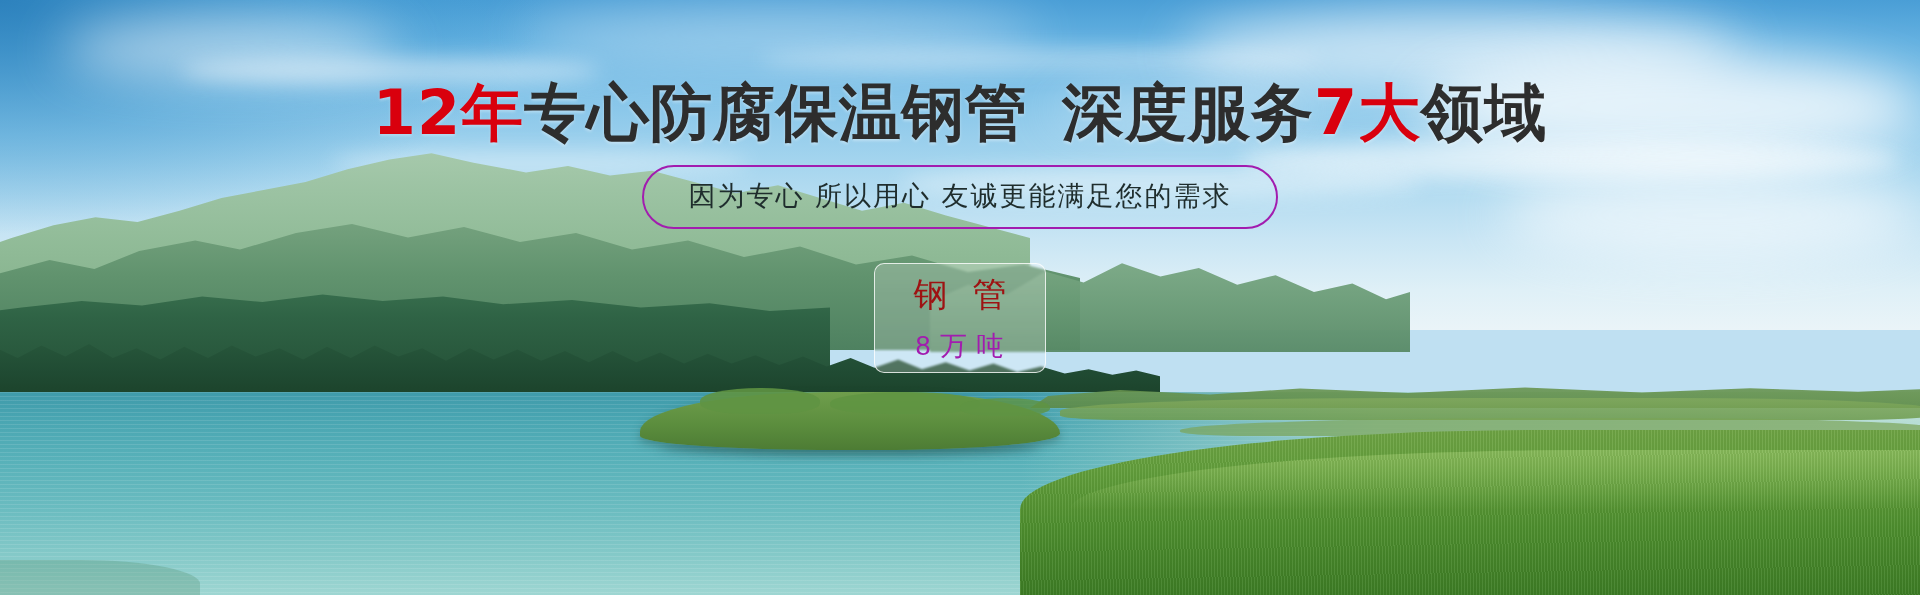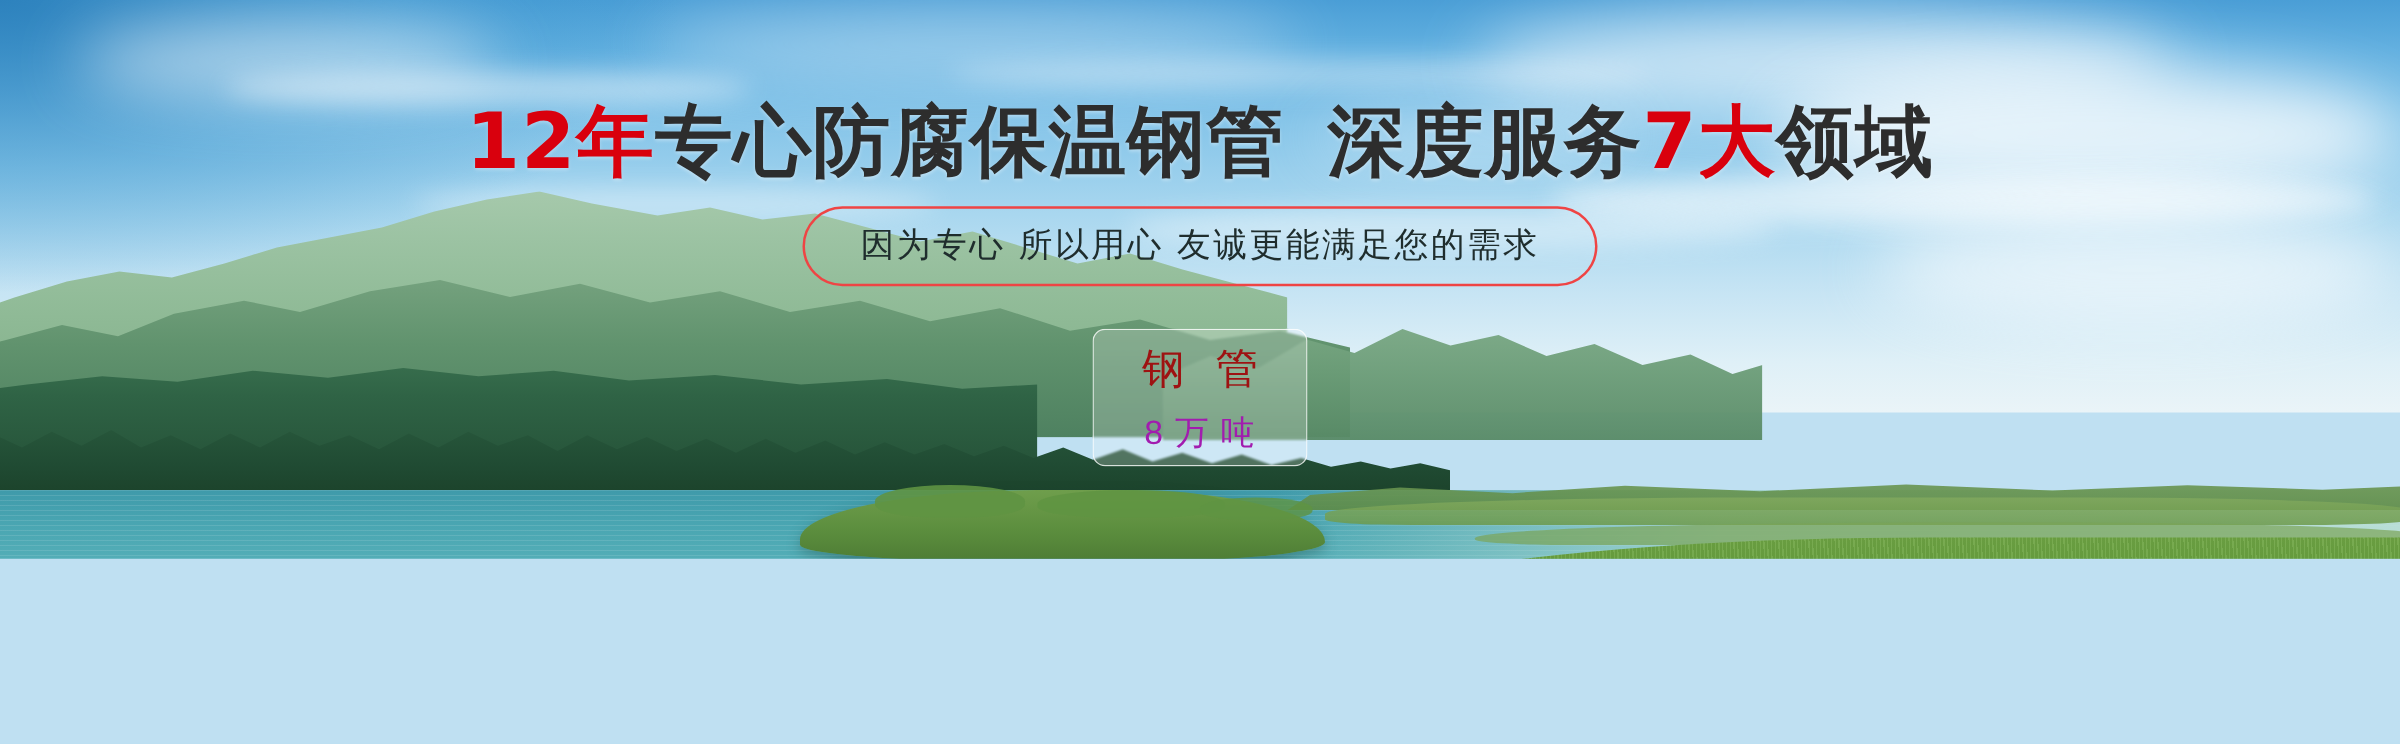--- a/index.html
+++ b/index.html
@@ -4,21 +4,21 @@
 <style>
   * { margin:0; padding:0; box-sizing:border-box; }
   html, body {
     width:1920px; height:595px;
     font-family:"Liberation Sans", "DejaVu Sans", sans-serif;
     overflow:hidden; background:#bfe0f2;
   }
 
   .banner{
     position:relative;
-    width:1920px; height:447px;
+    width:1920px; height:595px;
     overflow:hidden;
     padding-left:16px;
   }
 
   
   .sky{
     position:absolute; left:0; top:0; width:1920px; height:330px;
     background:
       linear-gradient(to bottom,
         #4a9ed6 0%,
@@ -176,21 +176,21 @@
   .hl-dark{ color:#2d2d2d; text-shadow:0 2px 3px rgba(255,255,255,.35); }
   .hl-red { color:#d9000d; text-shadow:0 2px 3px rgba(255,255,255,.30); }
   .hl-gap { display:inline-block; width:34px; }
 
   
   .subtitle-wrap{
     position:absolute; left:0; top:165px; width:1920px;
     display:flex; justify-content:center;
   }
   .subtitle-pill{
-    border:2px solid #ef4444;
+    border:2px solid #a21caf;
     border-radius:34px;
     padding:11px 44px 13px;
     font-size:27px; color:#1f2d2d;
     letter-spacing:2px;
     white-space:nowrap;
     background:transparent;
     font-family:"DejaVu Sans","Liberation Sans",sans-serif;
   }
 
   

